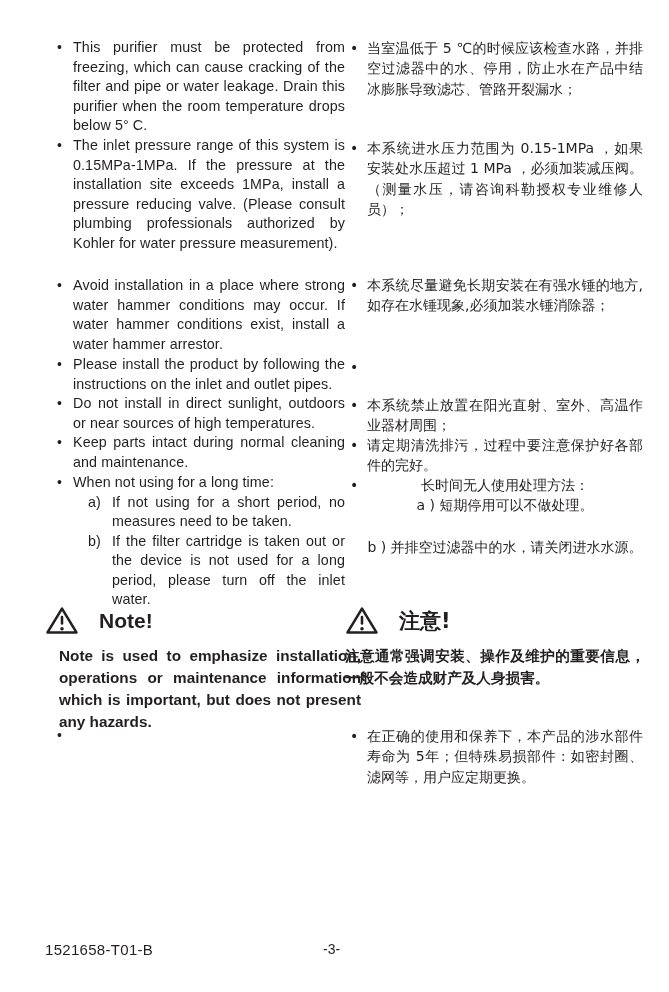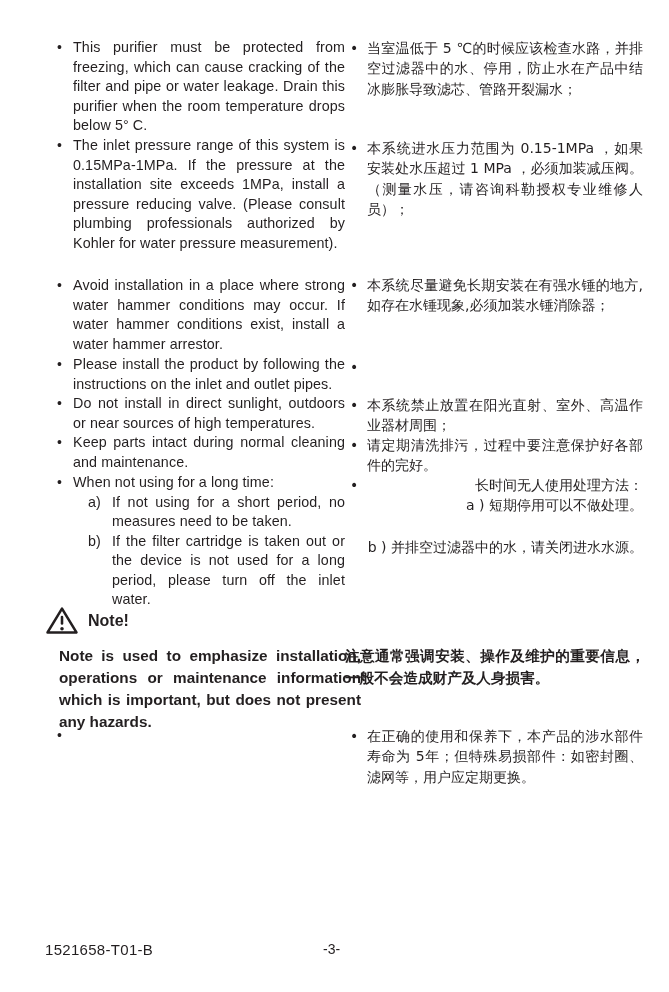--- a/index.html
+++ b/index.html
@@ -27,27 +27,27 @@
   }
   .li-en .dot { left: 12px; }
   .li-zh .dot { left: 5px; }
 
   
   .sub-row-en { display: flex; margin-left: 15px; }
   .sub-row-en .sub-label { flex: 0 0 24px; }
   .sub-row-en .sub-text { flex: 1; text-align: justify; }
 
   
-  .sub-zh { text-align: right; }
+  .sub-zh { text-align: center; }
   .sub-zh.gap { margin-top: 21px; }
 
   
   .note-heading {
-    position: absolute; display: flex; align-items: center; gap: 9px;
-    font-weight: bold; font-size: 16px;
+    position: absolute; display: flex; align-items: center; gap: 20px;
+    font-weight: bold; font-size: 21px;
   }
   .note-heading .tri { display: inline-flex; color: #231f20; }
 
   .note-body {
     position: absolute; font-weight: bold;
     font-size: 15.3px; line-height: 22px; text-align: justify;
   }
   .note-body-zh { font-size: 14.6px; font-family: Liberation Serif, serif; }
 
   
@@ -148,20 +148,30 @@
     <span>请定期清洗排污，过程中要注意保护好各部件的完好。</span>
   </div>
 
   <div class="li li-zh zh" style="top:475px">
     <span class="dot">•</span>
     <div class="sub-zh">长时间无人使用处理方法：</div>
     <div class="sub-zh">a ) 短期停用可以不做处理。</div>
     <div class="sub-zh gap">b ) 并排空过滤器中的水，请关闭进水水源。</div>
   </div>
 
+  <div class="note-heading zh" style="left:345px; top:606px;">
+    <span class="tri">
+      <svg viewBox="0 0 40 34" width="34" height="29" aria-hidden="true">
+        <path d="M20 3 L37 31 H3 Z" fill="none" stroke="currentColor" stroke-width="3" stroke-linejoin="round"></path>
+        <rect x="18.5" y="11.5" width="3" height="10.5" rx="1.5" fill="currentColor"></rect>
+        <circle cx="20" cy="26.6" r="2.1" fill="currentColor"></circle>
+      </svg>
+    </span>
+    <span>注意!</span>
+  </div>
 
   <div class="note-body note-body-zh zh" style="left:345px; top:645px; width:300px;">注意通常强调安装、操作及维护的重要信息，一般不会造成财产及人身损害。</div>
 
   <div class="li li-zh zh" style="top:726px">
     <span class="dot">•</span>
     <span>在正确的使用和保养下，本产品的涉水部件寿命为 5年；但特殊易损部件：如密封圈、滤网等，用户应定期更换。</span>
   </div>
 
   <div class="footer-doc en">1521658-T01-B</div>
   <div class="footer-page en">-3-</div>

